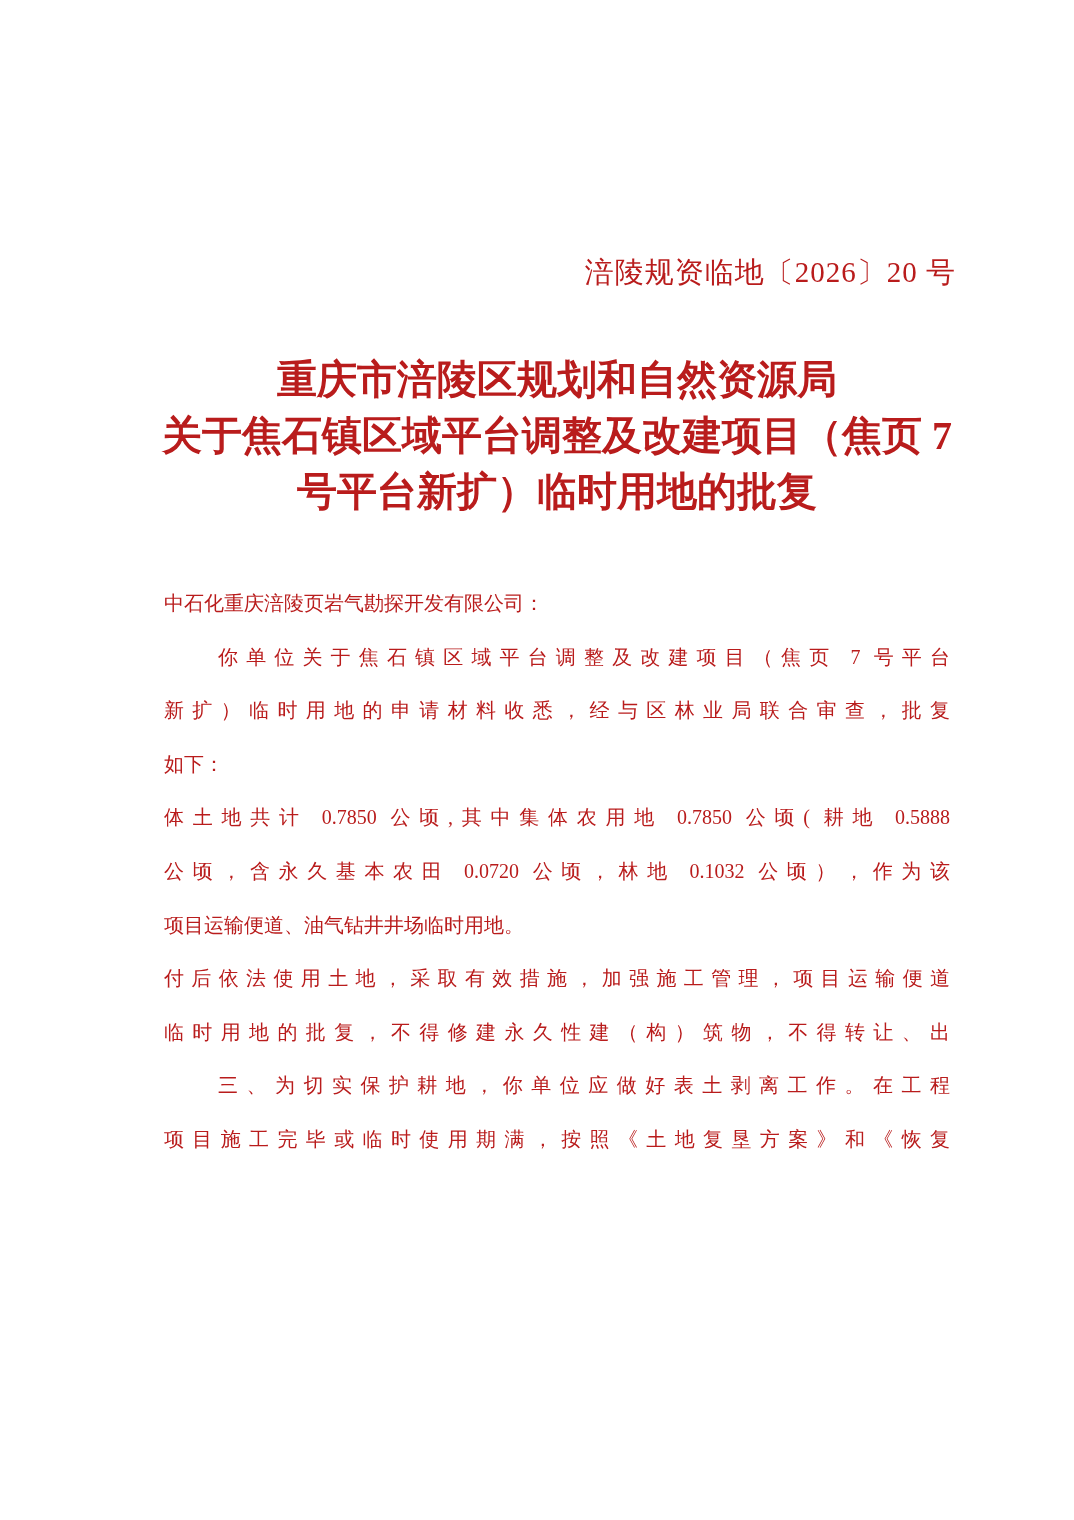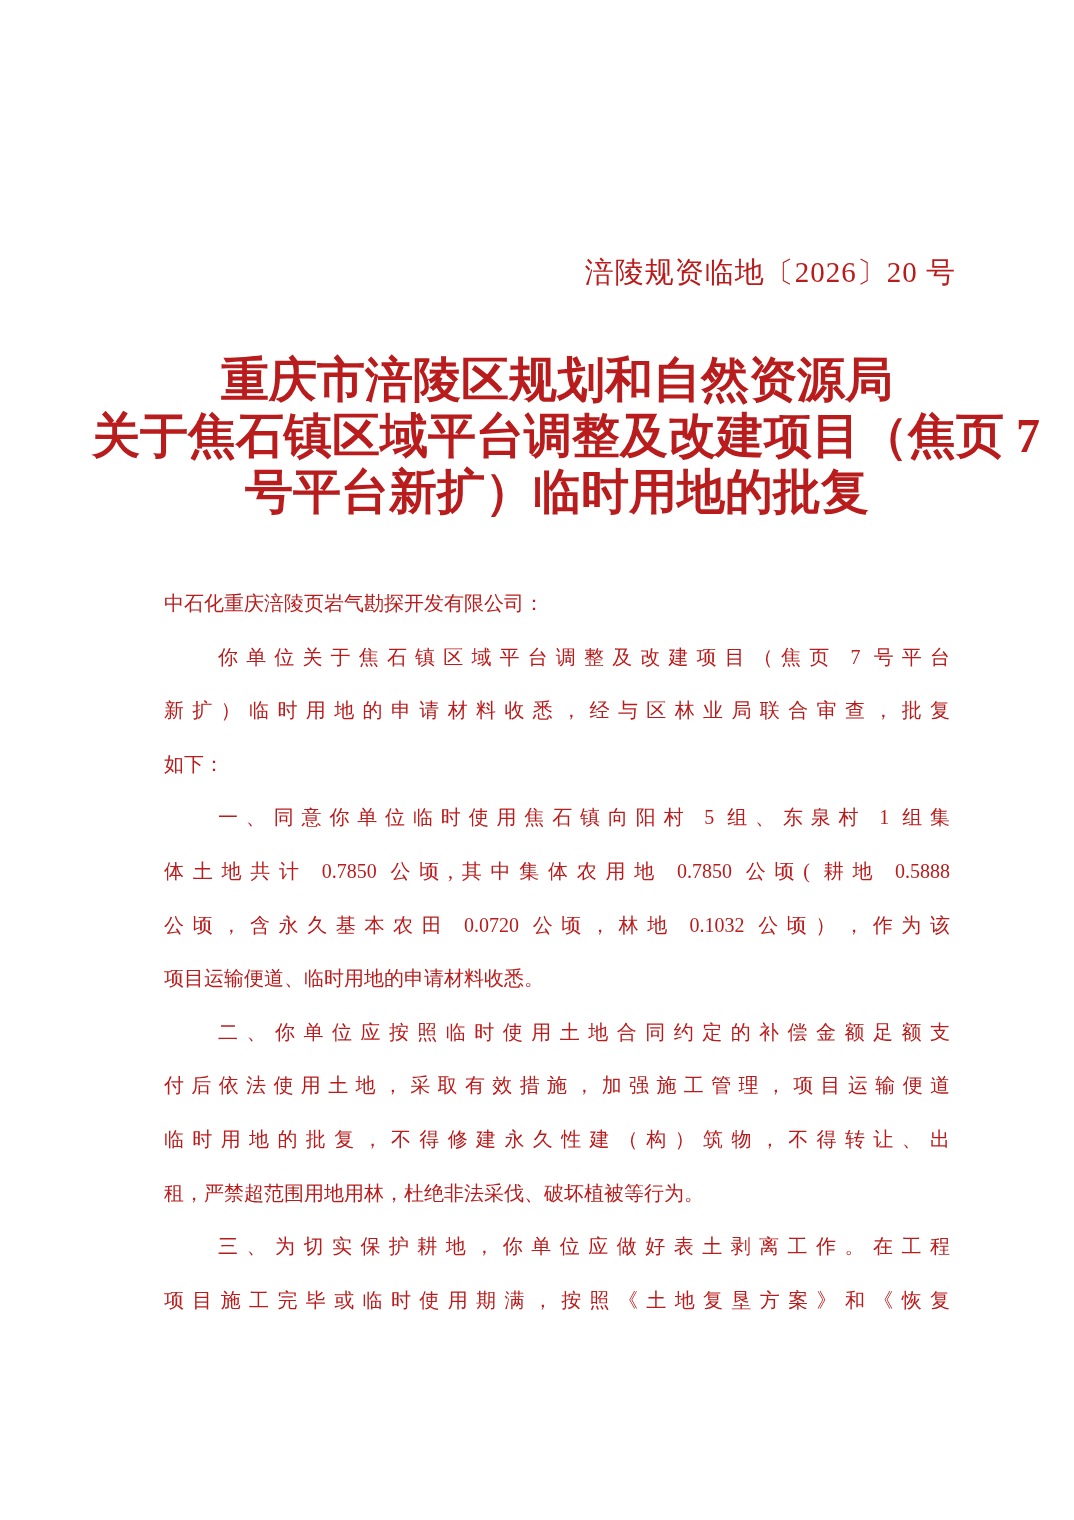--- a/index.html
+++ b/index.html
@@ -26,21 +26,21 @@
     letter-spacing: 1px;
     white-space: nowrap;
   }
   .title-block {
     position: absolute;
     top: 352px;
     left: 72px;
     width: 930px;
     text-align: center;
     font-weight: bold;
-    font-size: 48px;
+    font-size: 40px;
     line-height: 56px;
   }
   .title-line {
     height: 56px;
     white-space: nowrap;
   }
   .body-block {
     position: absolute;
     top: 577px;
     left: 144px;
@@ -72,25 +72,22 @@
     <div class="title-line">重庆市涪陵区规划和自然资源局</div>
     <div class="title-line">关于焦石镇区域平台调整及改建项目（焦页 7</div>
     <div class="title-line">号平台新扩）临时用地的批复</div>
   </div>
 
   <div class="body-block">
     <div class="body-line">中石化重庆涪陵页岩气勘探开发有限公司：</div>
     <div class="body-line just indent">你单位关于焦石镇区域平台调整及改建项目（焦页 7 号平台</div>
     <div class="body-line just">新扩）临时用地的申请材料收悉，经与区林业局联合审查，批复</div>
     <div class="body-line">如下：</div>
-    <div class="body-line just indent">一、同意你单位临时使用焦石镇向阳村 5 组、东泉村 1 组集</div>
     <div class="body-line just">体土地共计 0.7850 公顷,其中集体农用地 0.7850 公顷( 耕地 0.5888</div>
     <div class="body-line just">公顷，含永久基本农田 0.0720 公顷，林地 0.1032 公顷），作为该</div>
-    <div class="body-line">项目运输便道、临时用地的申请材料收悉。</div>
-    <div class="body-line just indent">二、你单位应按照临时使用土地合同约定的补偿金额足额支</div>
+    <div class="body-line">项目运输便道、油气钻井井场临时用地。</div>
     <div class="body-line just">付后依法使用土地，采取有效措施，加强施工管理，项目运输便道</div>
     <div class="body-line just">临时用地的批复，不得修建永久性建（构）筑物，不得转让、出</div>
-    <div class="body-line">租，严禁超范围用地用林，杜绝非法采伐、破坏植被等行为。</div>
     <div class="body-line just indent">三、为切实保护耕地，你单位应做好表土剥离工作。在工程</div>
     <div class="body-line just">项目施工完毕或临时使用期满，按照《土地复垦方案》和《恢复</div>
   </div>
 
 </div>
 
 </body></html>

